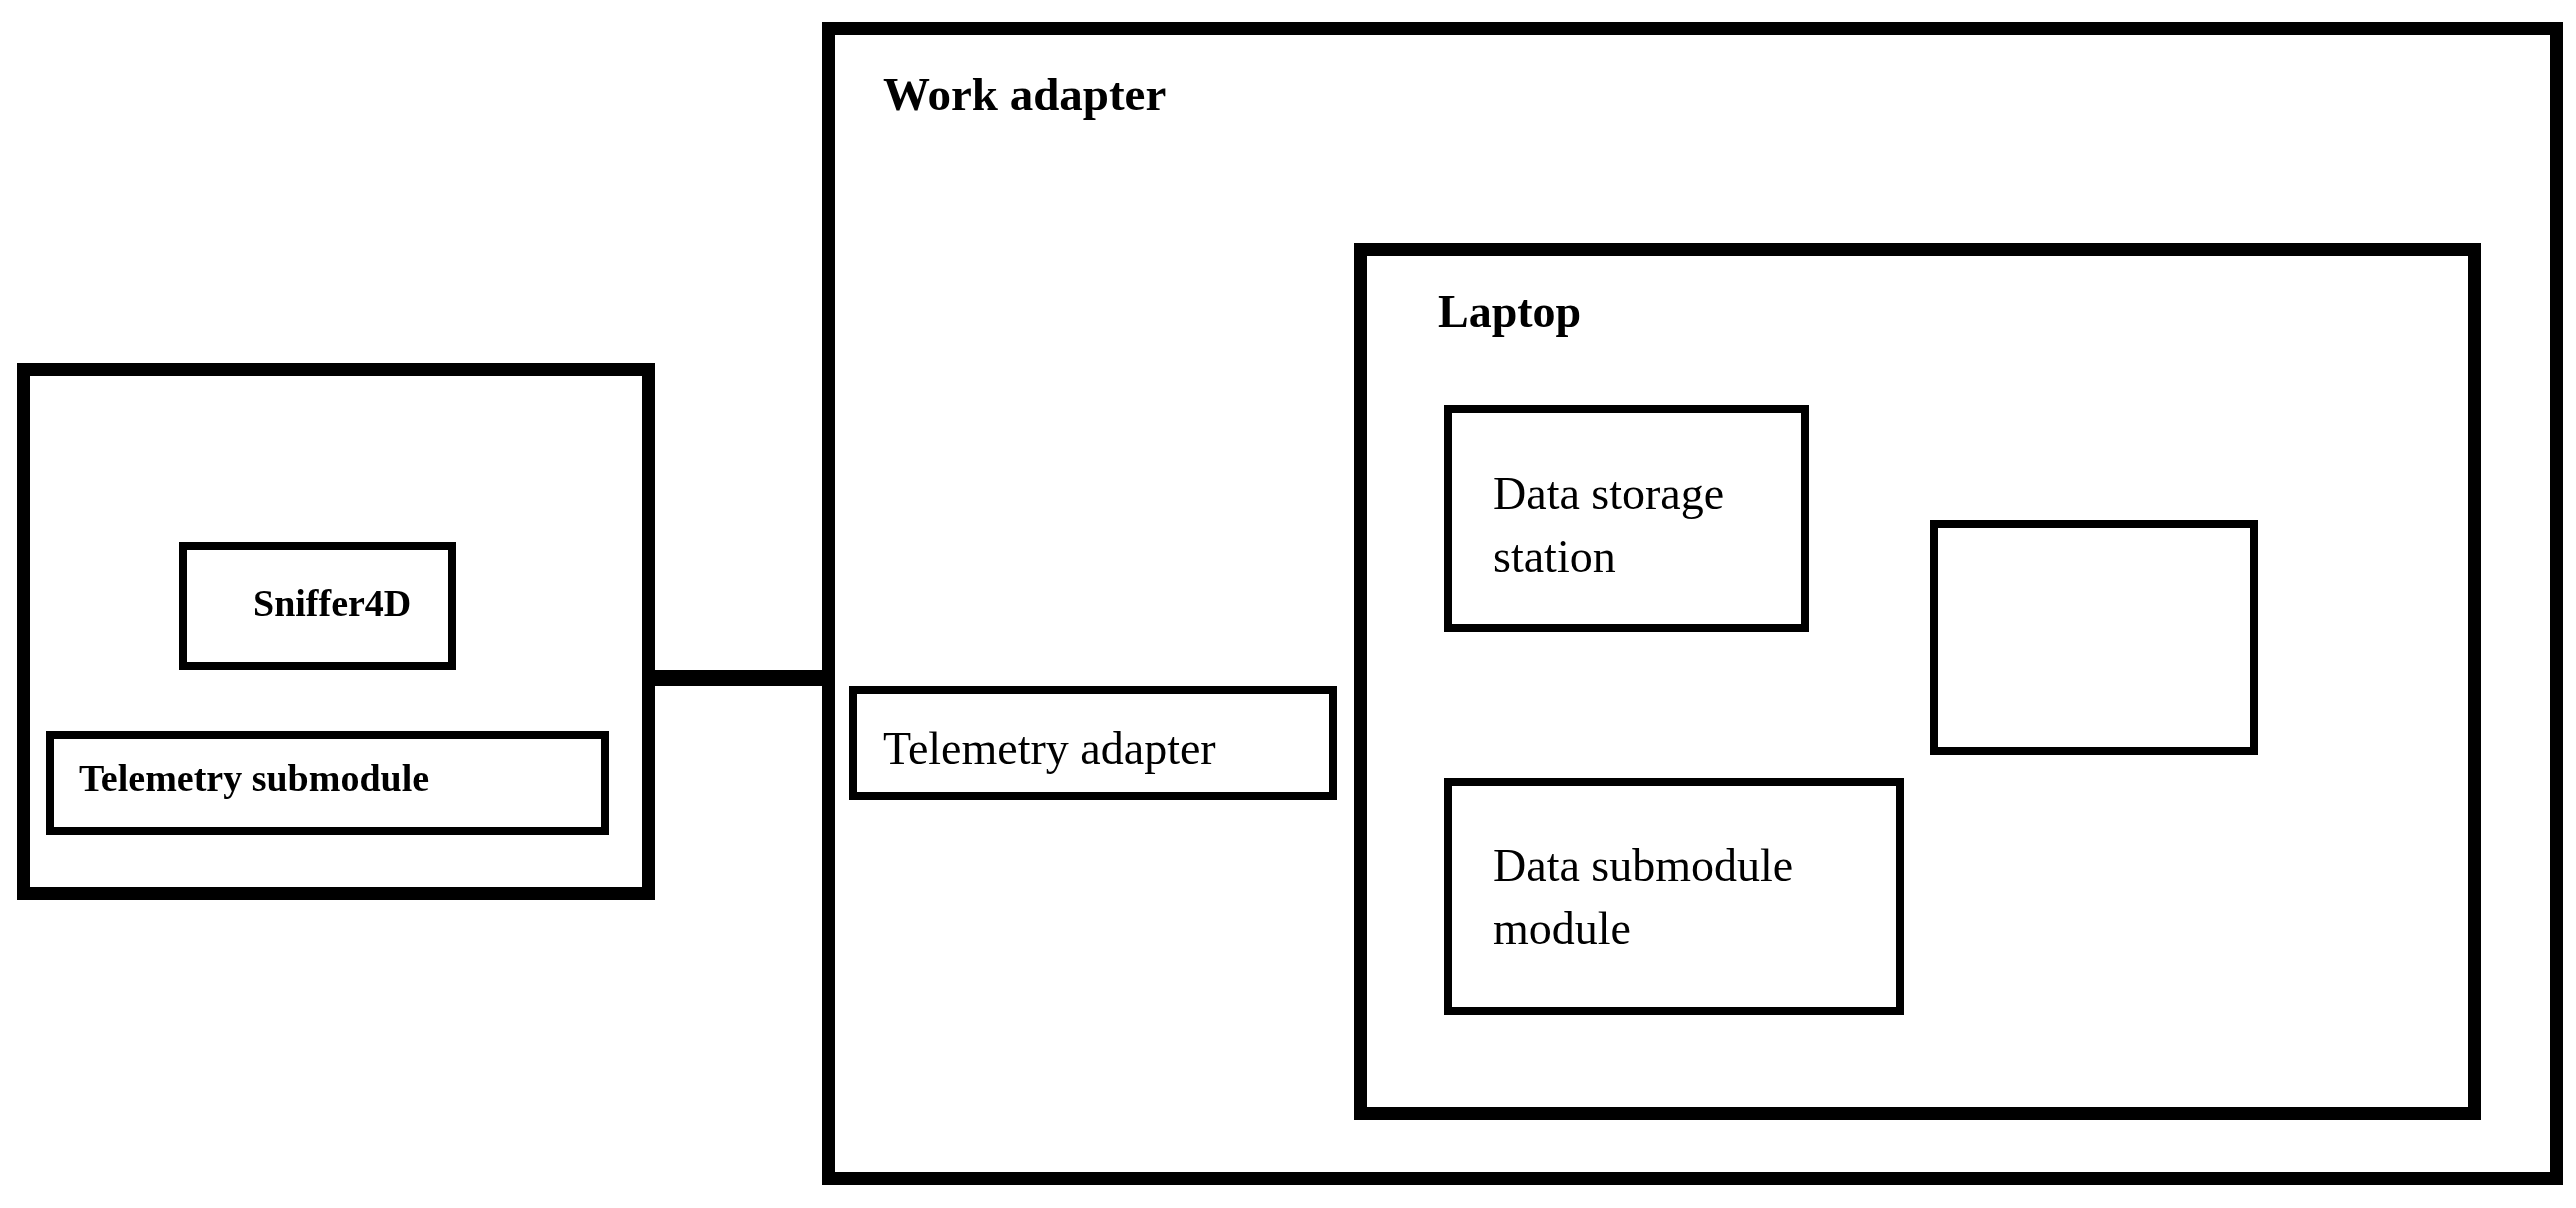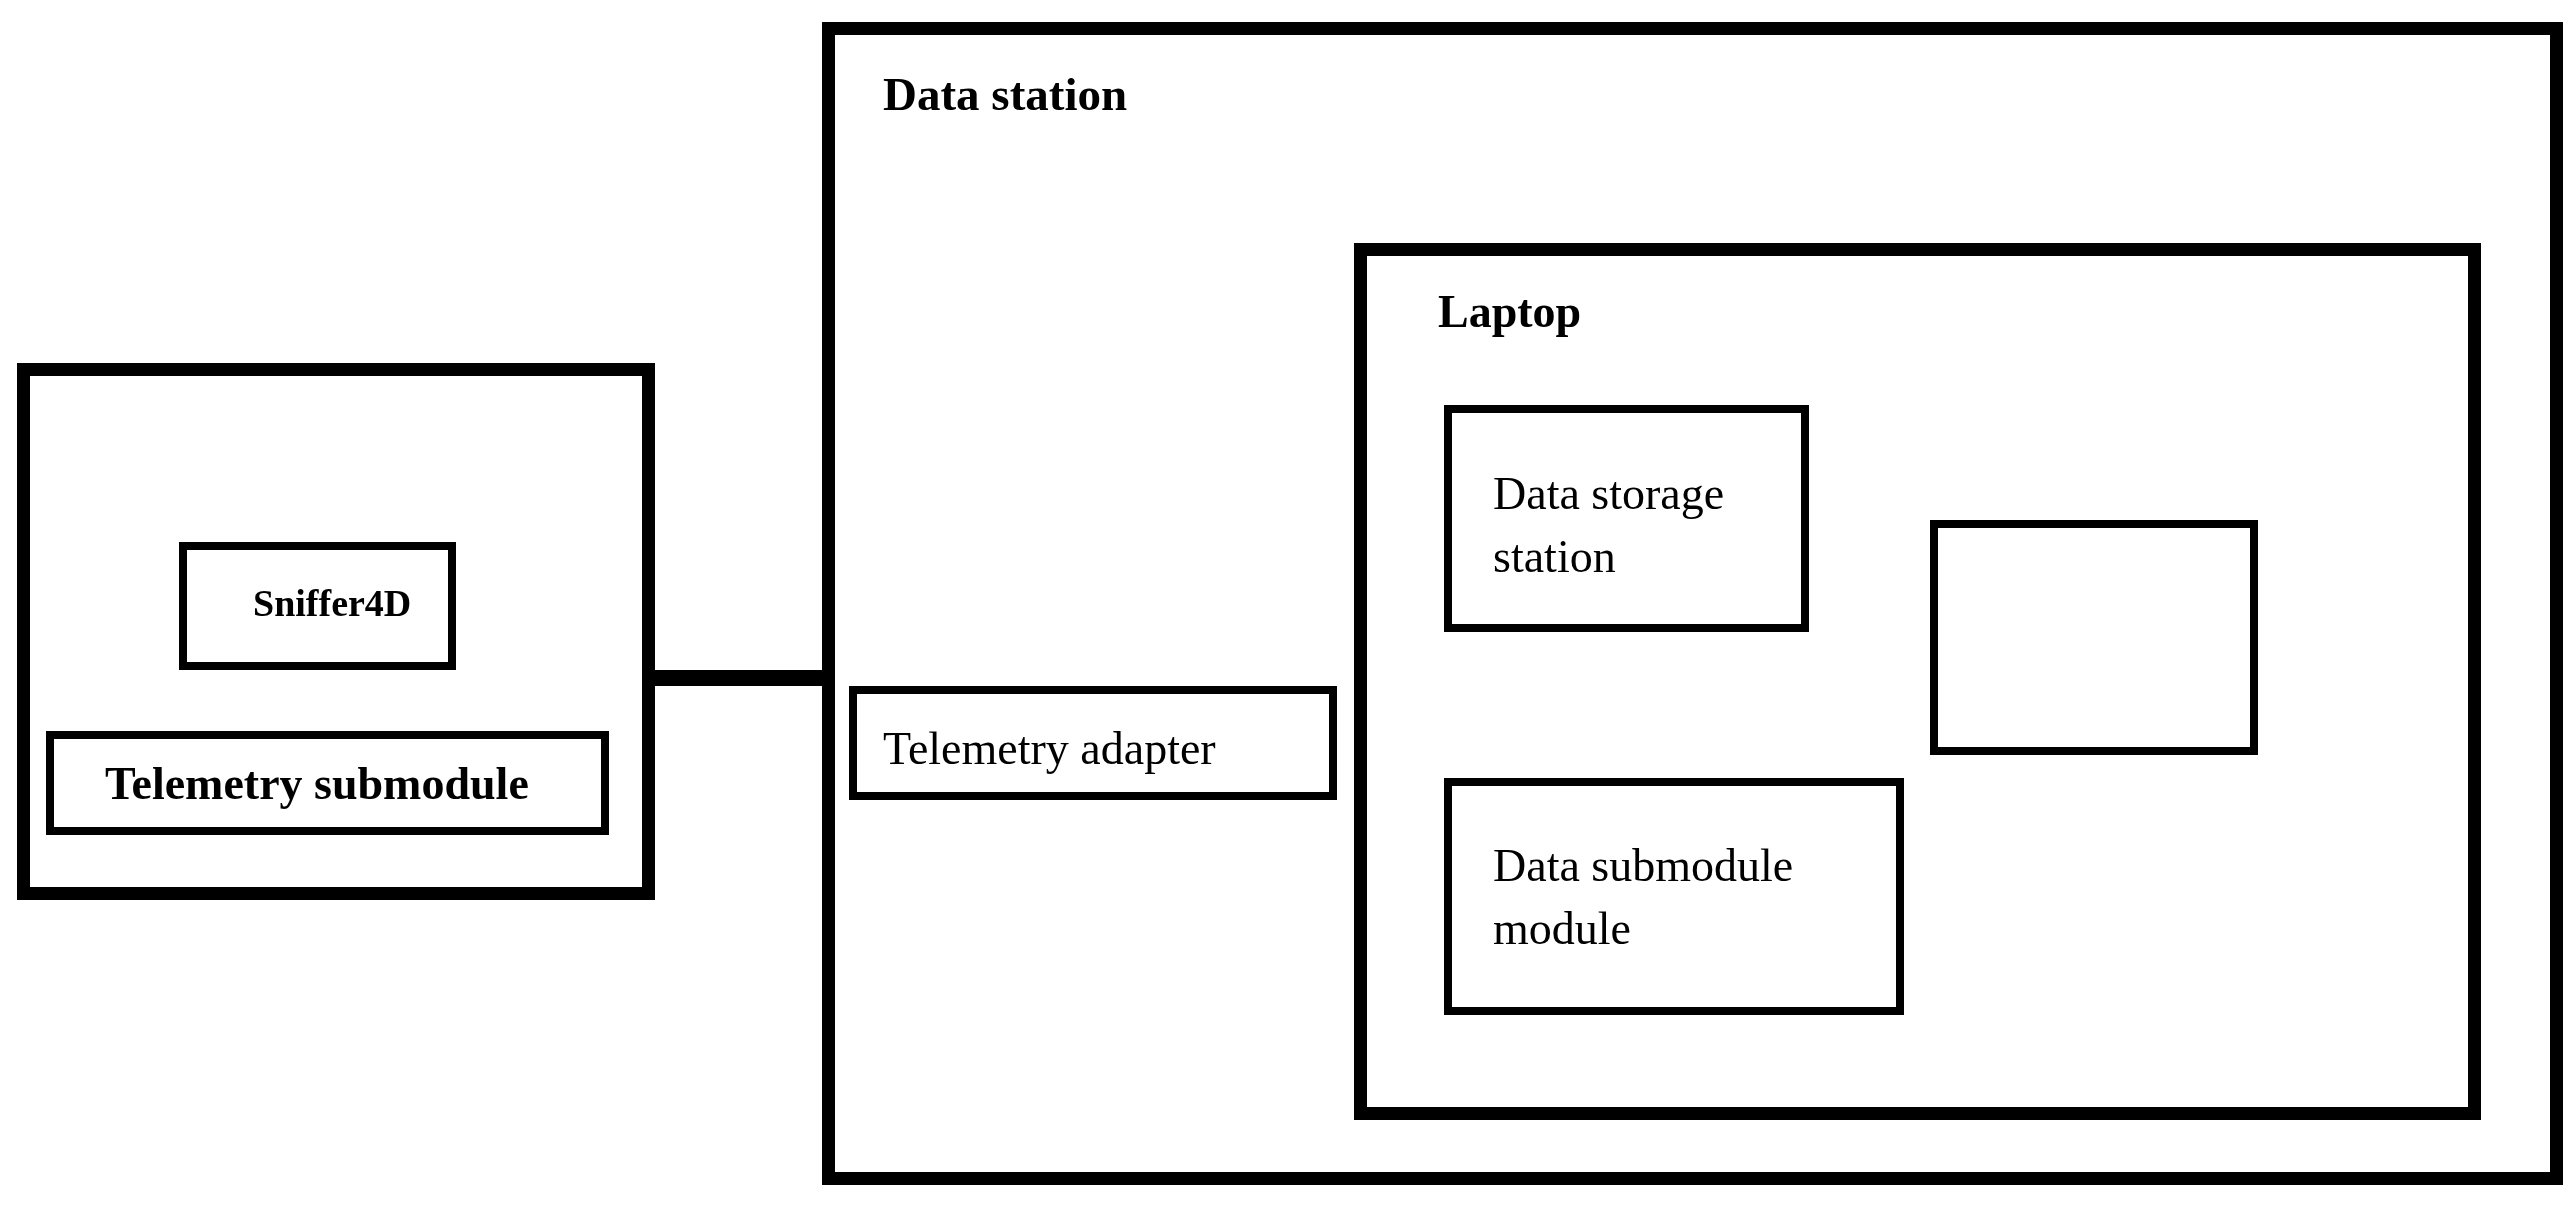--- a/index.html
+++ b/index.html
@@ -53,21 +53,21 @@
   .connector {
     position: absolute;
     background: #000000;
   }
 
   .t-measuring   { left: 103px;  top: 399px;  font-size: 47px; }
   .t-workstation { left: 883px; top: 70px;   font-size: 47px; }
   .t-laptop      { left: 1438px; top: 288px;  font-size: 46px; }
 
   .l-sniffer   { left: 253px;  top: 577px;  font-size: 38px; font-weight: bold; }
-  .l-telesub   { left: 79px;  top: 752px;  font-size: 46px; font-weight: bold; margin-left: 26px; }
+  .l-telesub   { left: 79px;  top: 752px;  font-size: 38px; font-weight: bold; }
   .l-teleadapt { left: 883px; top: 717px;  font-size: 46px; }
   .l-storage   { left: 1493px; top: 462px;  font-size: 46px; width: 300px; }
   .l-visual    { left: 2007px; top: 567px;  font-size: 46px; width: 261px; }
   .l-process   { left: 1493px; top: 834px; font-size: 46px; width: 340px; }
 </style>
 </head>
 <body>
 
 <div id="canvas">
 
@@ -75,21 +75,21 @@
 
   <div class="box leaf-box" style="left:179px; top:542px; width:277px; height:128px;"></div>
   <div class="leaf-label l-sniffer">Sniffer4D</div>
 
   <div class="box leaf-box" style="left:46px; top:731px; width:563px; height:104px;"></div>
   <div class="leaf-label l-telesub">Telemetry submodule</div>
 
   <div class="connector" style="left:650px; top:670px; width:183px; height:16px;"></div>
 
   <div class="box container-box" style="left:822px; top:22px; width:1741px; height:1163px;"></div>
-  <div class="container-title t-workstation">Data station</div>
+  <div class="container-title t-workstation">Work adapter</div>
 
   <div class="box leaf-box" style="left:849px; top:686px; width:488px; height:114px;"></div>
   <div class="leaf-label l-teleadapt">Telemetry adapter</div>
 
   <div class="box container-box" style="left:1354px; top:243px; width:1127px; height:877px;"></div>
   <div class="container-title t-laptop">Laptop</div>
 
   <div class="box leaf-box" style="left:1444px; top:405px; width:365px; height:227px;"></div>
   <div class="leaf-label l-storage">Data storage station</div>
 

